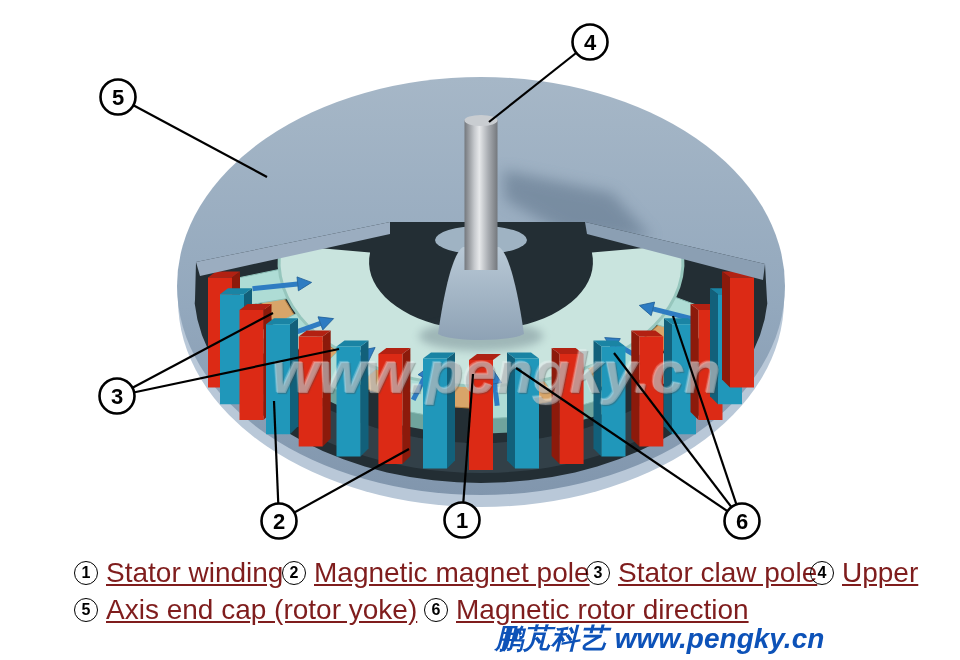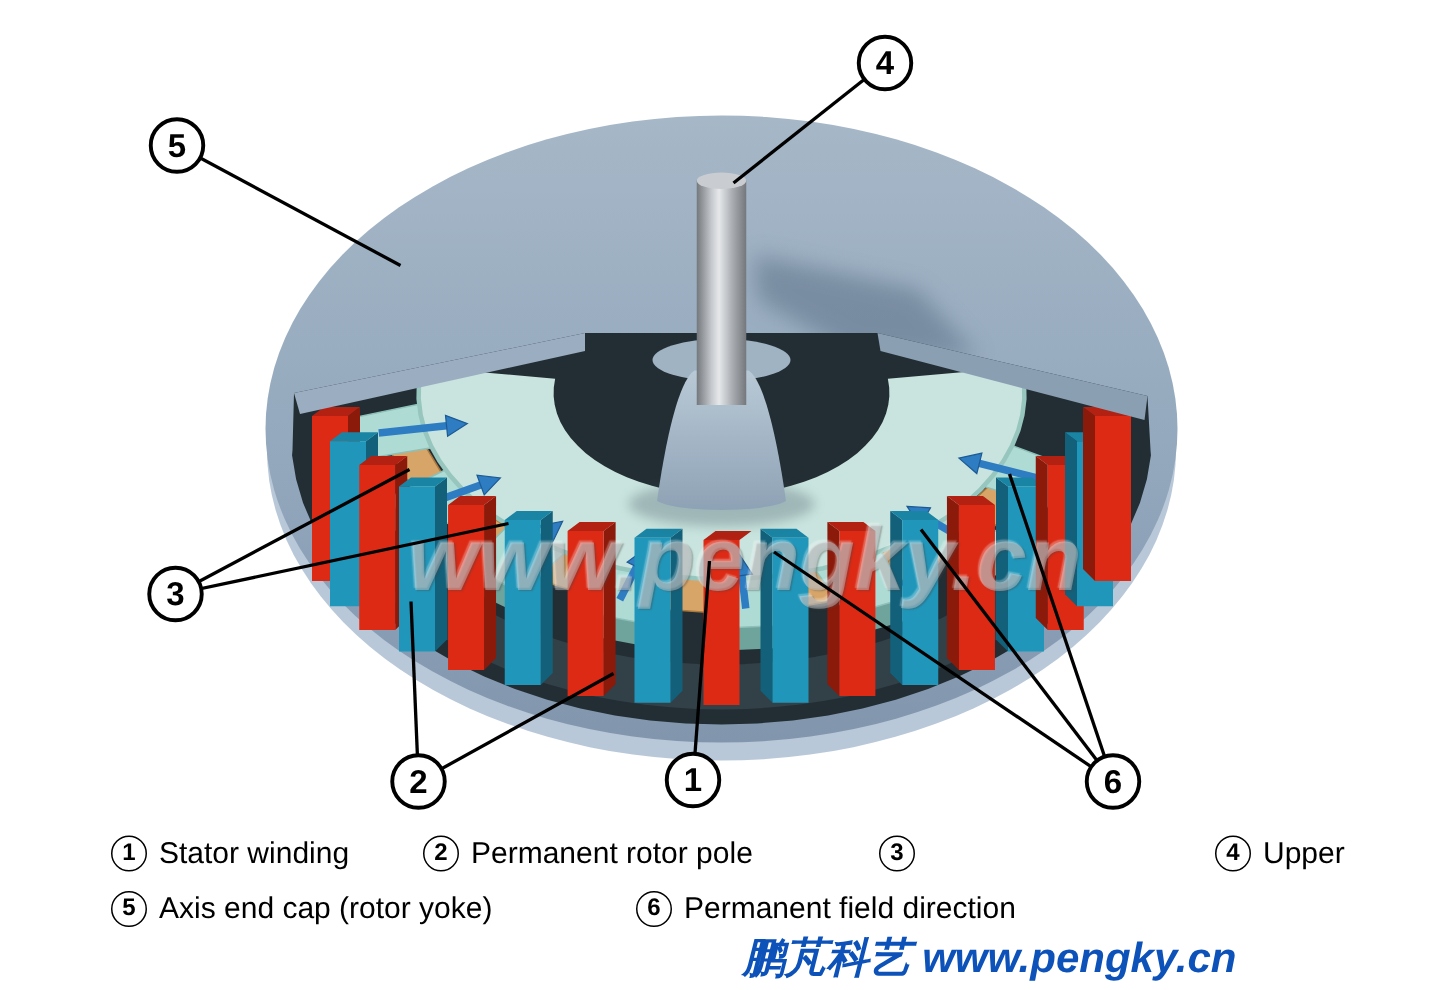--- a/index.html
+++ b/index.html
@@ -12,21 +12,21 @@
              font-family:"Liberation Sans", sans-serif;
              font-size:60px;font-weight:bold;font-style:italic;letter-spacing:0px;
              color:rgba(228,232,234,0.38);
              text-shadow:1px 1px 1px rgba(70,70,70,0.35), -1px -1px 1px rgba(255,255,255,0.30);
              white-space:nowrap;pointer-events:none;margin-top:16px;}
   .legend{position:absolute;left:0;top:0;width:960px;height:660px;z-index:5;}
   .lg-item{position:absolute;display:flex;align-items:center;white-space:nowrap;}
   .lg-num{display:inline-flex;align-items:center;justify-content:center;
           width:24px;height:24px;border:1.8px solid #000;border-radius:50%;
           font-size:16px;font-weight:600;color:#000;box-sizing:border-box;}
-  .lg-label{margin-left:8px;font-size:20px;color:#000000;}
+  .lg-label{margin-left:8px;font-size:28px;color:#7f1d1d;text-decoration:underline;}
   .footer{position:absolute;left:495px;top:620px;z-index:5;
           font-size:28px;font-weight:bold;font-style:italic;color:#0d52b8;white-space:nowrap;}
 </style>
 </head>
 <body>
 
 <div class="canvas">
   <svg id="scene" width="960" height="660" viewBox="0 0 960 660">
       <defs>
  <linearGradient id="discG" x1="0" y1="0" x2="0" y2="1">
@@ -210,33 +210,34 @@
       </g>
     </svg>
 
   <div class="legend" id="legend">
       <span class="lg-item" style="left: 74px; top: 557px;">
         <span class="lg-num">1</span>
         <span class="lg-label">Stator winding</span>
       </span>
       <span class="lg-item" style="left: 282px; top: 557px;">
         <span class="lg-num">2</span>
-        <span class="lg-label">Permanent rotor pole</span>
+        <span class="lg-label">Magnetic magnet pole</span>
       </span>
       <span class="lg-item" style="left: 586px; top: 557px;">
         <span class="lg-num">3</span>
+        <span class="lg-label">Stator claw pole</span>
       </span>
       <span class="lg-item" style="left: 810px; top: 557px;">
         <span class="lg-num">4</span>
         <span class="lg-label">Upper</span>
       </span>
       <span class="lg-item" style="left: 74px; top: 594px;">
         <span class="lg-num">5</span>
         <span class="lg-label">Axis end cap (rotor yoke)</span>
       </span>
       <span class="lg-item" style="left: 424px; top: 594px;">
         <span class="lg-num">6</span>
-        <span class="lg-label">Permanent field direction</span>
+        <span class="lg-label">Magnetic rotor direction</span>
       </span>
     </div>
 
   <div class="footer">鹏芃科艺 www.pengky.cn</div>
 </div>
 
 </body></html>

